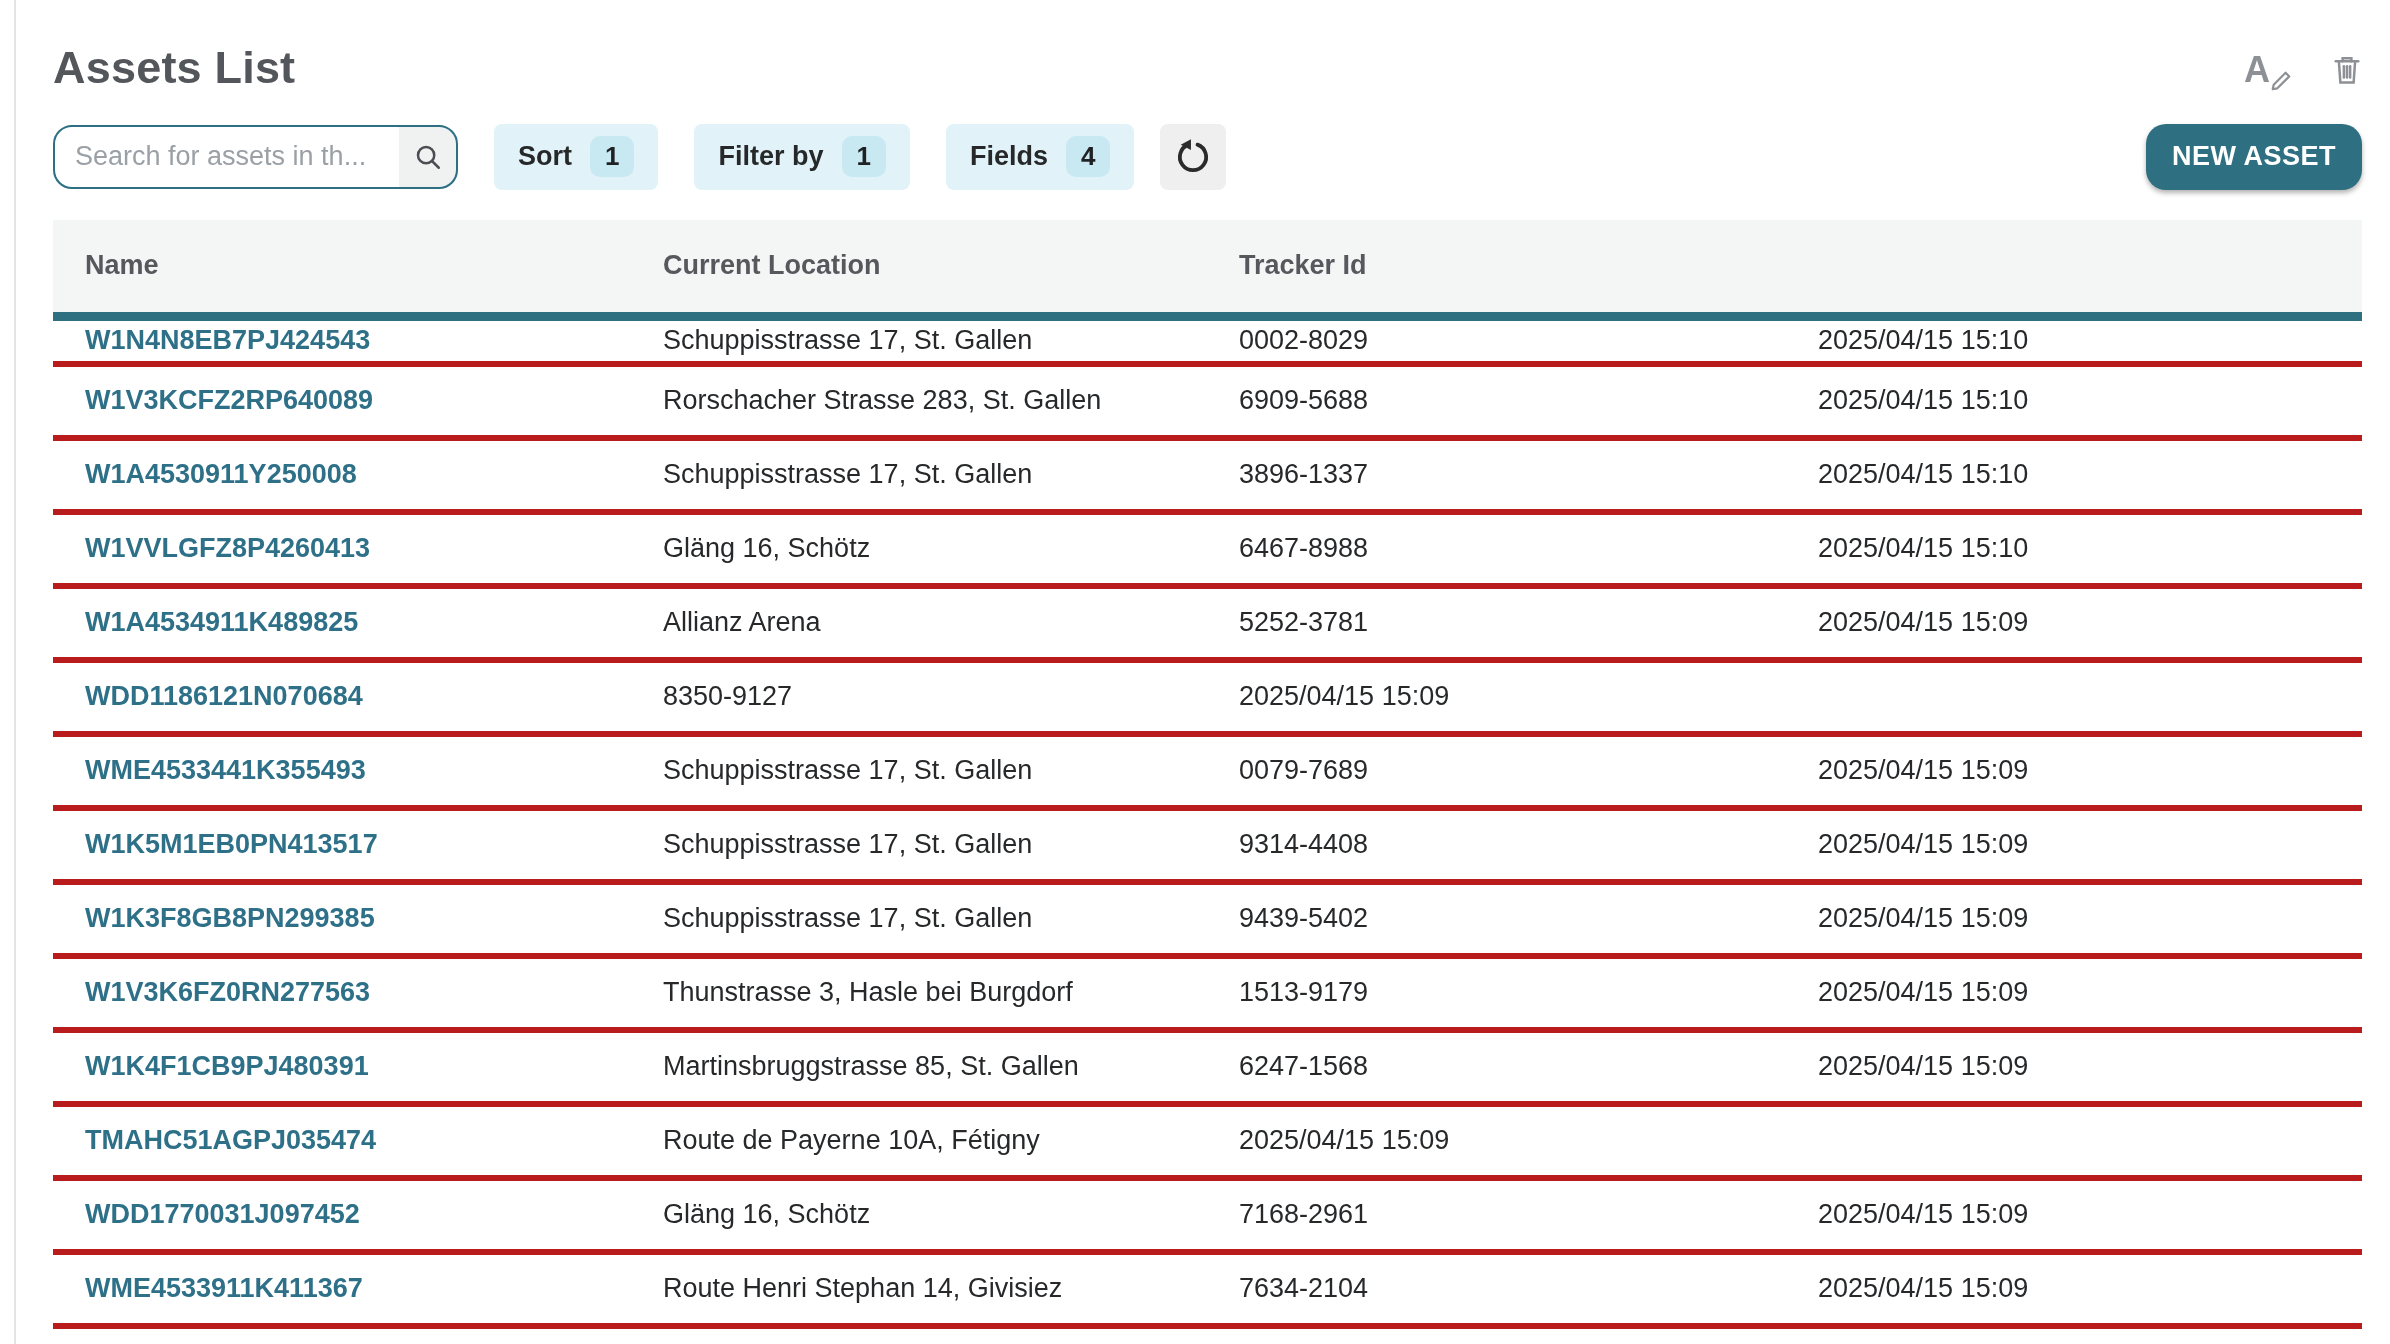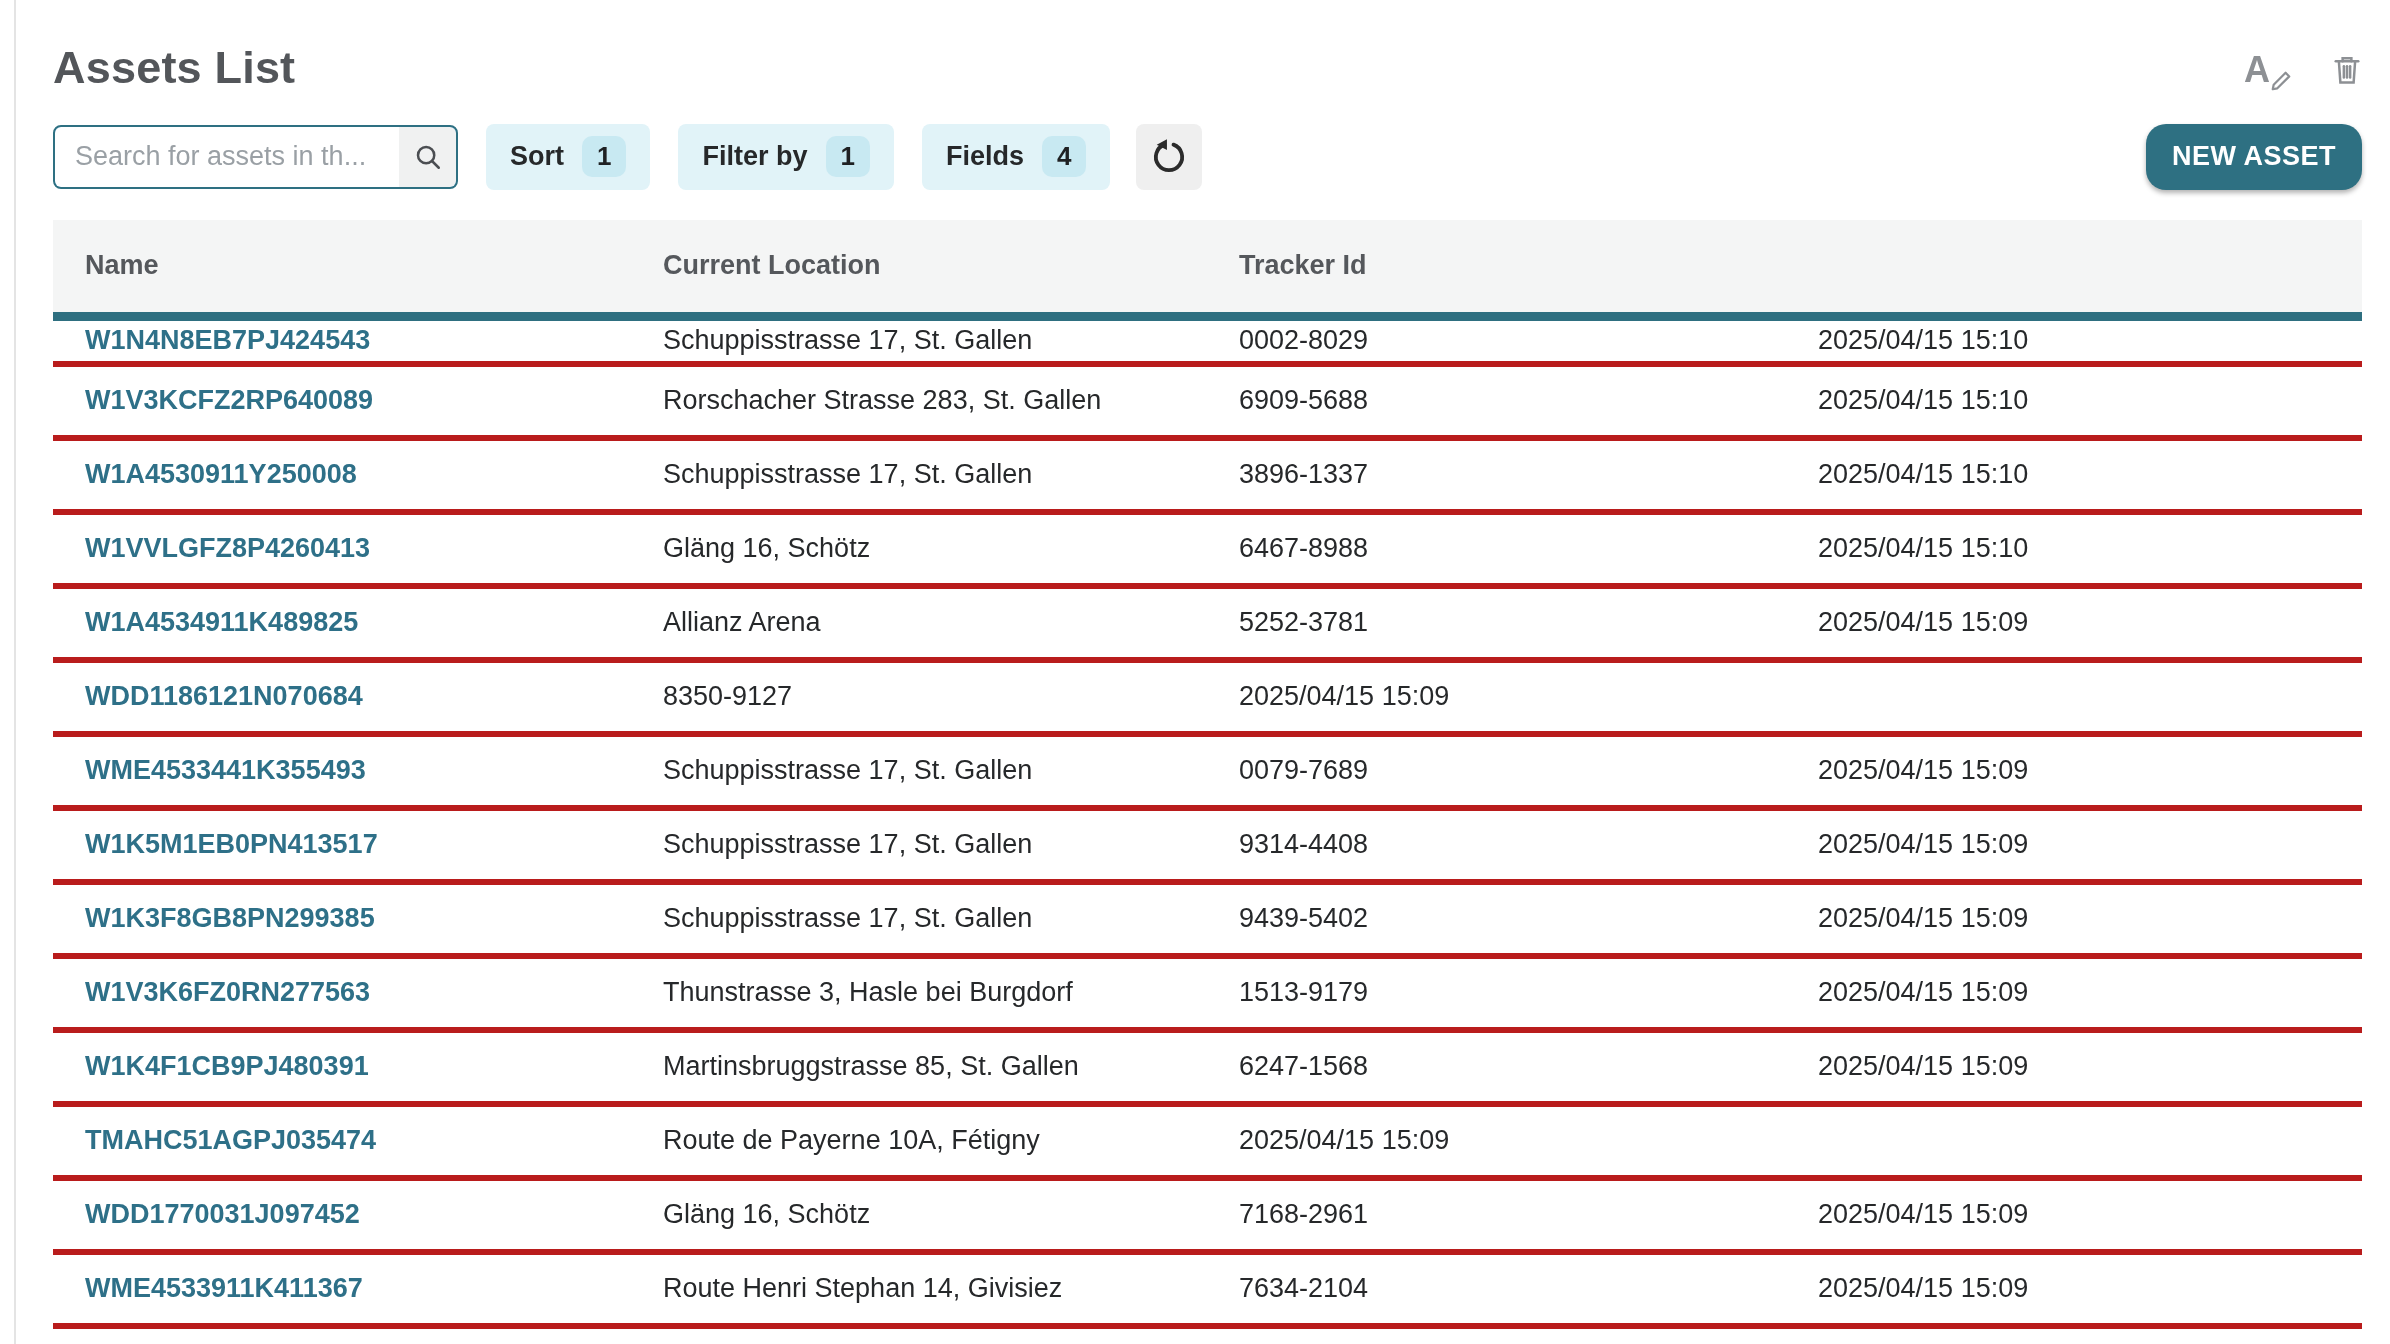--- a/index.html
+++ b/index.html
@@ -12,29 +12,29 @@
                 line-height:1.15; margin-bottom:30px; }
 
   .top-actions { position:absolute; top:52px; right:0; display:flex; align-items:center; gap:46px; }
   .rename-icon-wrap { position:relative; color:#8d9094; font-weight:bold; font-size:36px;
                       line-height:1; cursor:pointer; padding-right:16px; }
   .rename-icon-wrap svg { position:absolute; right:-6px; bottom:-4px; }
   .icon-btn { cursor:pointer; display:flex; align-items:center; }
 
   .toolbar { display:flex; align-items:center; height:66px; }
   .search-box { display:flex; align-items:stretch; width:405px; height:64px;
-                border:2px solid #2e7082; border-radius:8px; overflow:hidden; background:#0369a1; }
+                border:2px solid #2e7082; border-radius:19px; overflow:hidden; background:#0369a1; }
   .search-box input { flex:1; border:none; outline:none; padding:0 12px 0 20px;
                       font-size:27px; color:#33363a; font-family:"Liberation Sans", sans-serif; min-width:0; }
   .search-box input::placeholder { color:#9aa0a5; }
   .search-zone { width:57px; background:#f0f1f1; display:flex; align-items:center;
                  justify-content:center; cursor:pointer; }
 
   .pill { display:flex; align-items:center; height:66px; padding:0 24px; border-radius:8px;
-          background:#e1f3f8; margin-left:28px; cursor:pointer; border:none; }
+          background:#e1f3f8; margin-left:36px; cursor:pointer; border:none; }
   .pill-label { font-size:27px; font-weight:bold; color:#26282a; }
   .pill-badge { margin-left:18px; background:#c8e9f2; border-radius:10px; padding:5px 15px;
                 font-size:26px; font-weight:bold; color:#1f2123; }
 
   .refresh-btn { width:66px; height:66px; margin-left:26px; border-radius:8px; background:#efefef;
                  display:flex; align-items:center; justify-content:center; cursor:pointer; border:none; }
 
   .new-asset-btn { margin-left:auto; width:216px; height:66px; background:#2e7082; border:none;
                    border-radius:20px; color:#ffffff; font-weight:bold; font-size:27px;
                    letter-spacing:0.5px; cursor:pointer; box-shadow:0 3px 5px rgba(0,0,0,0.3);

